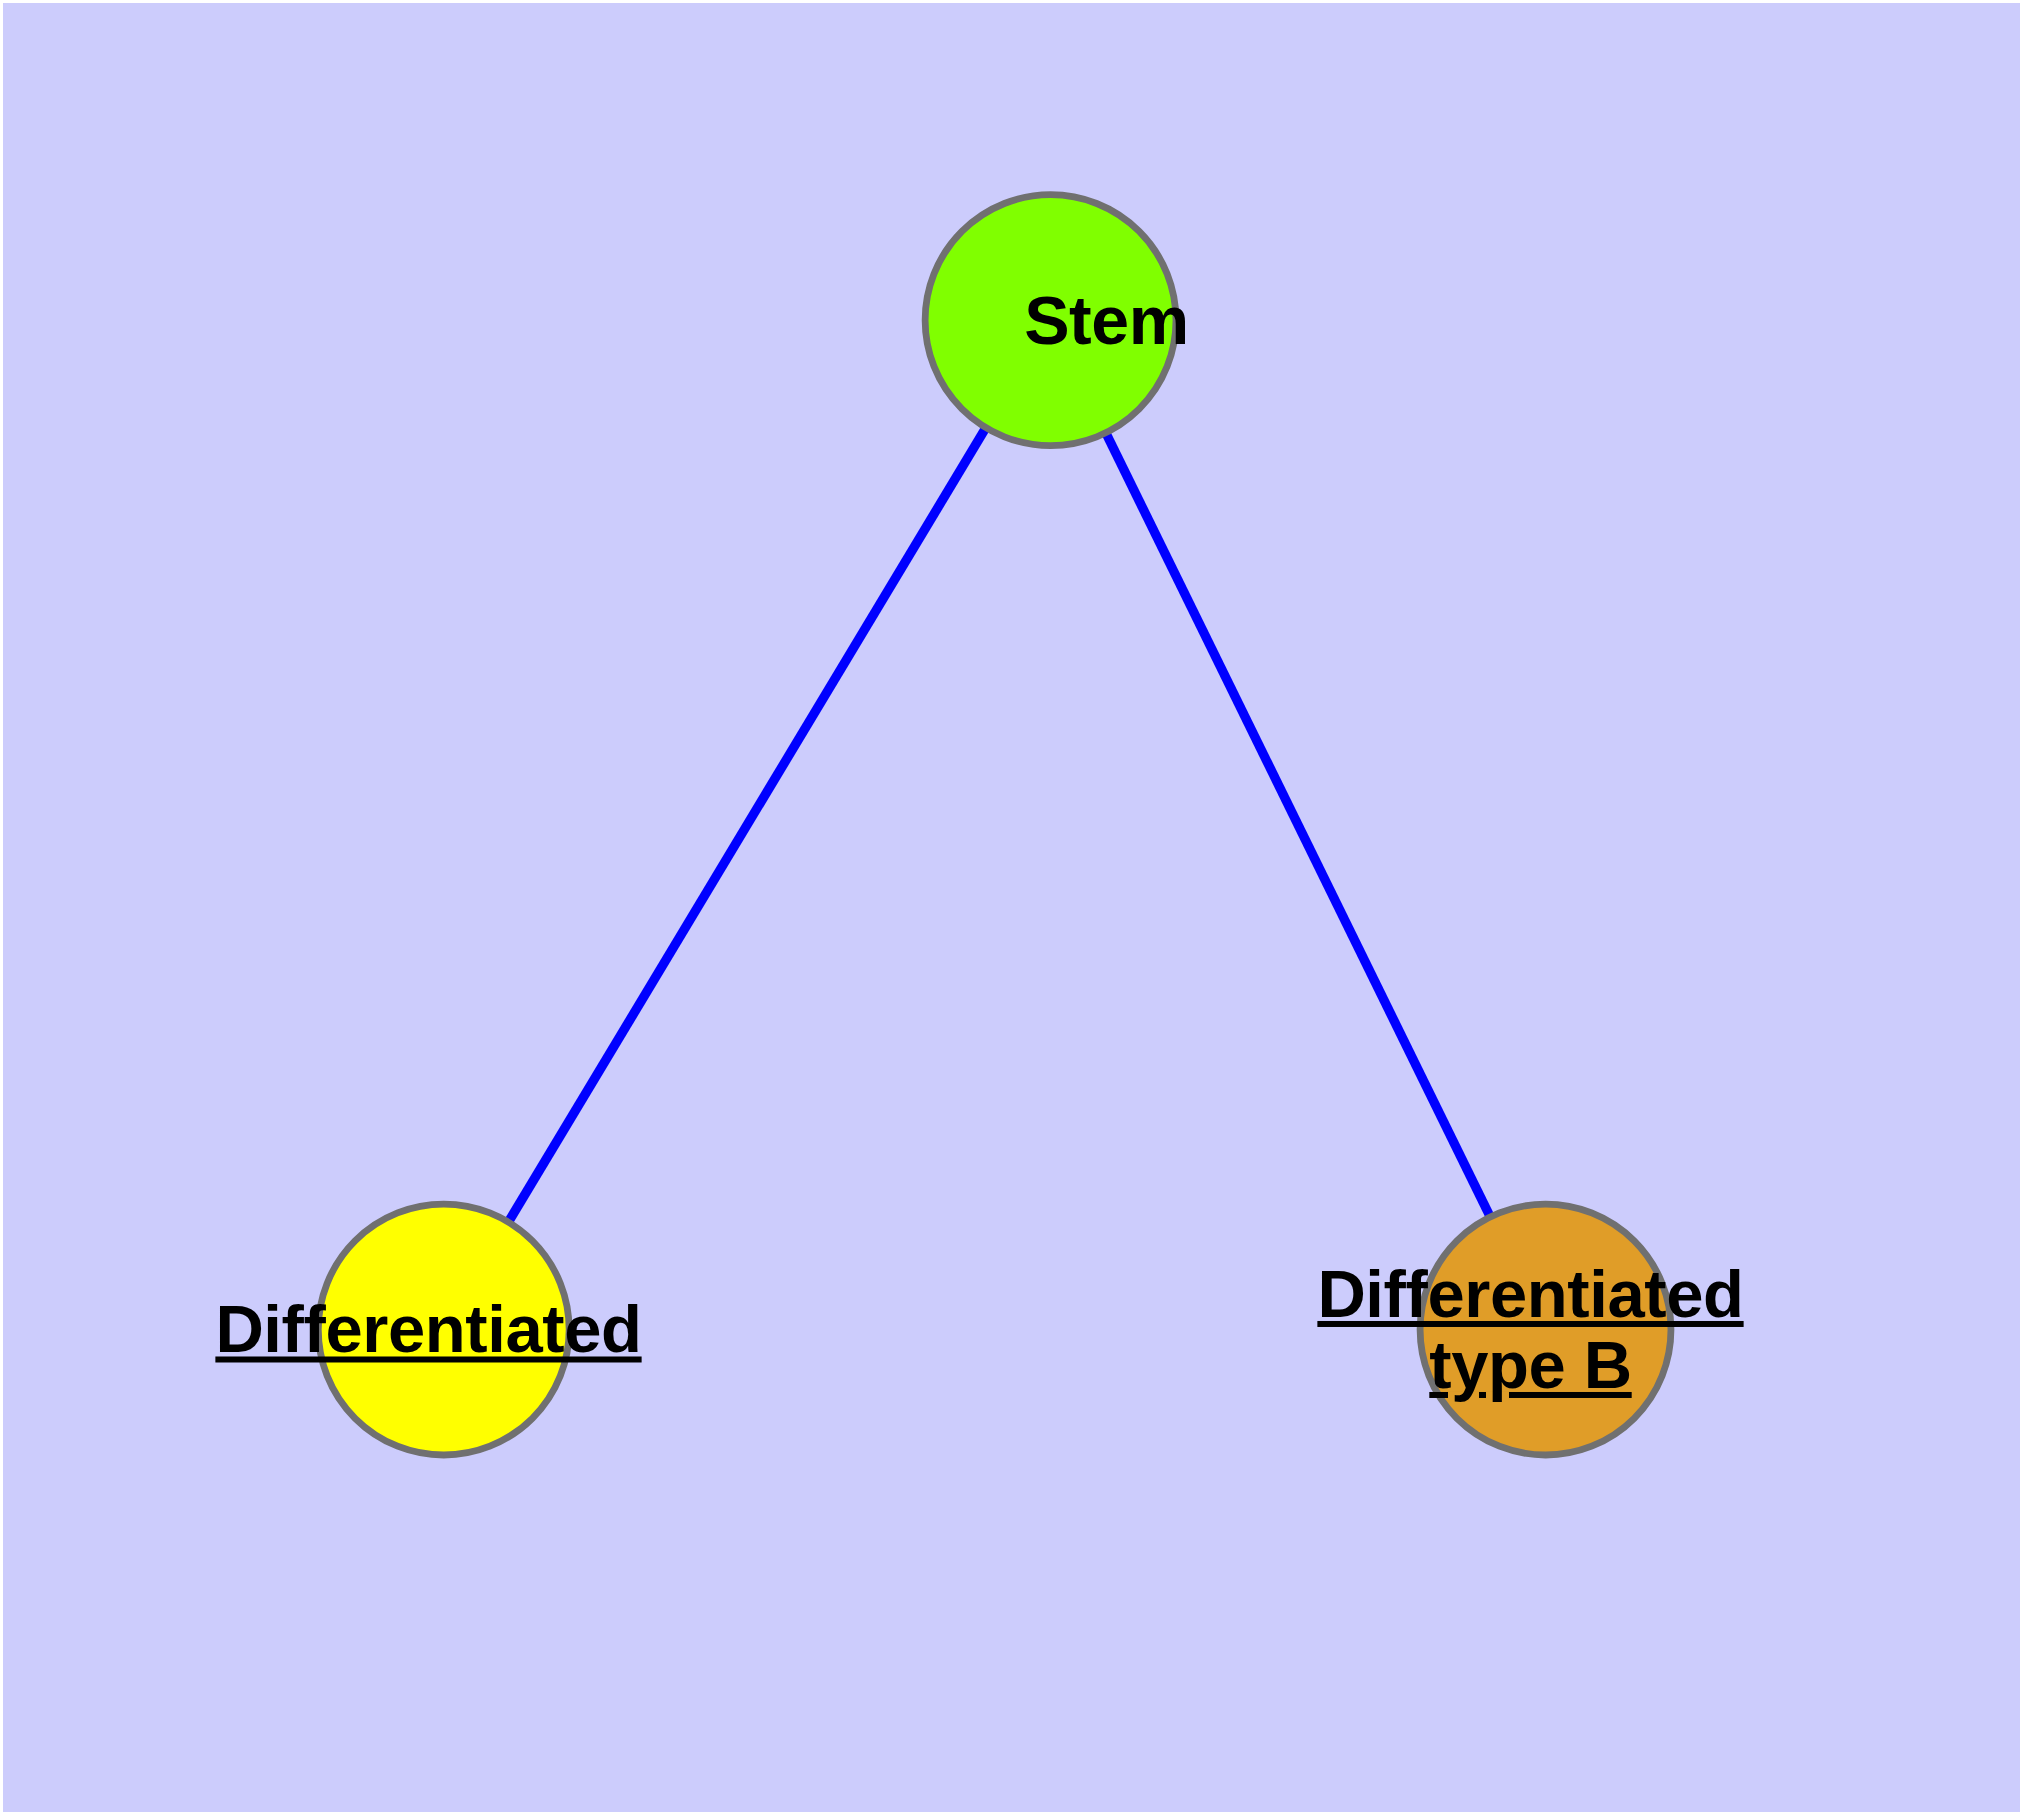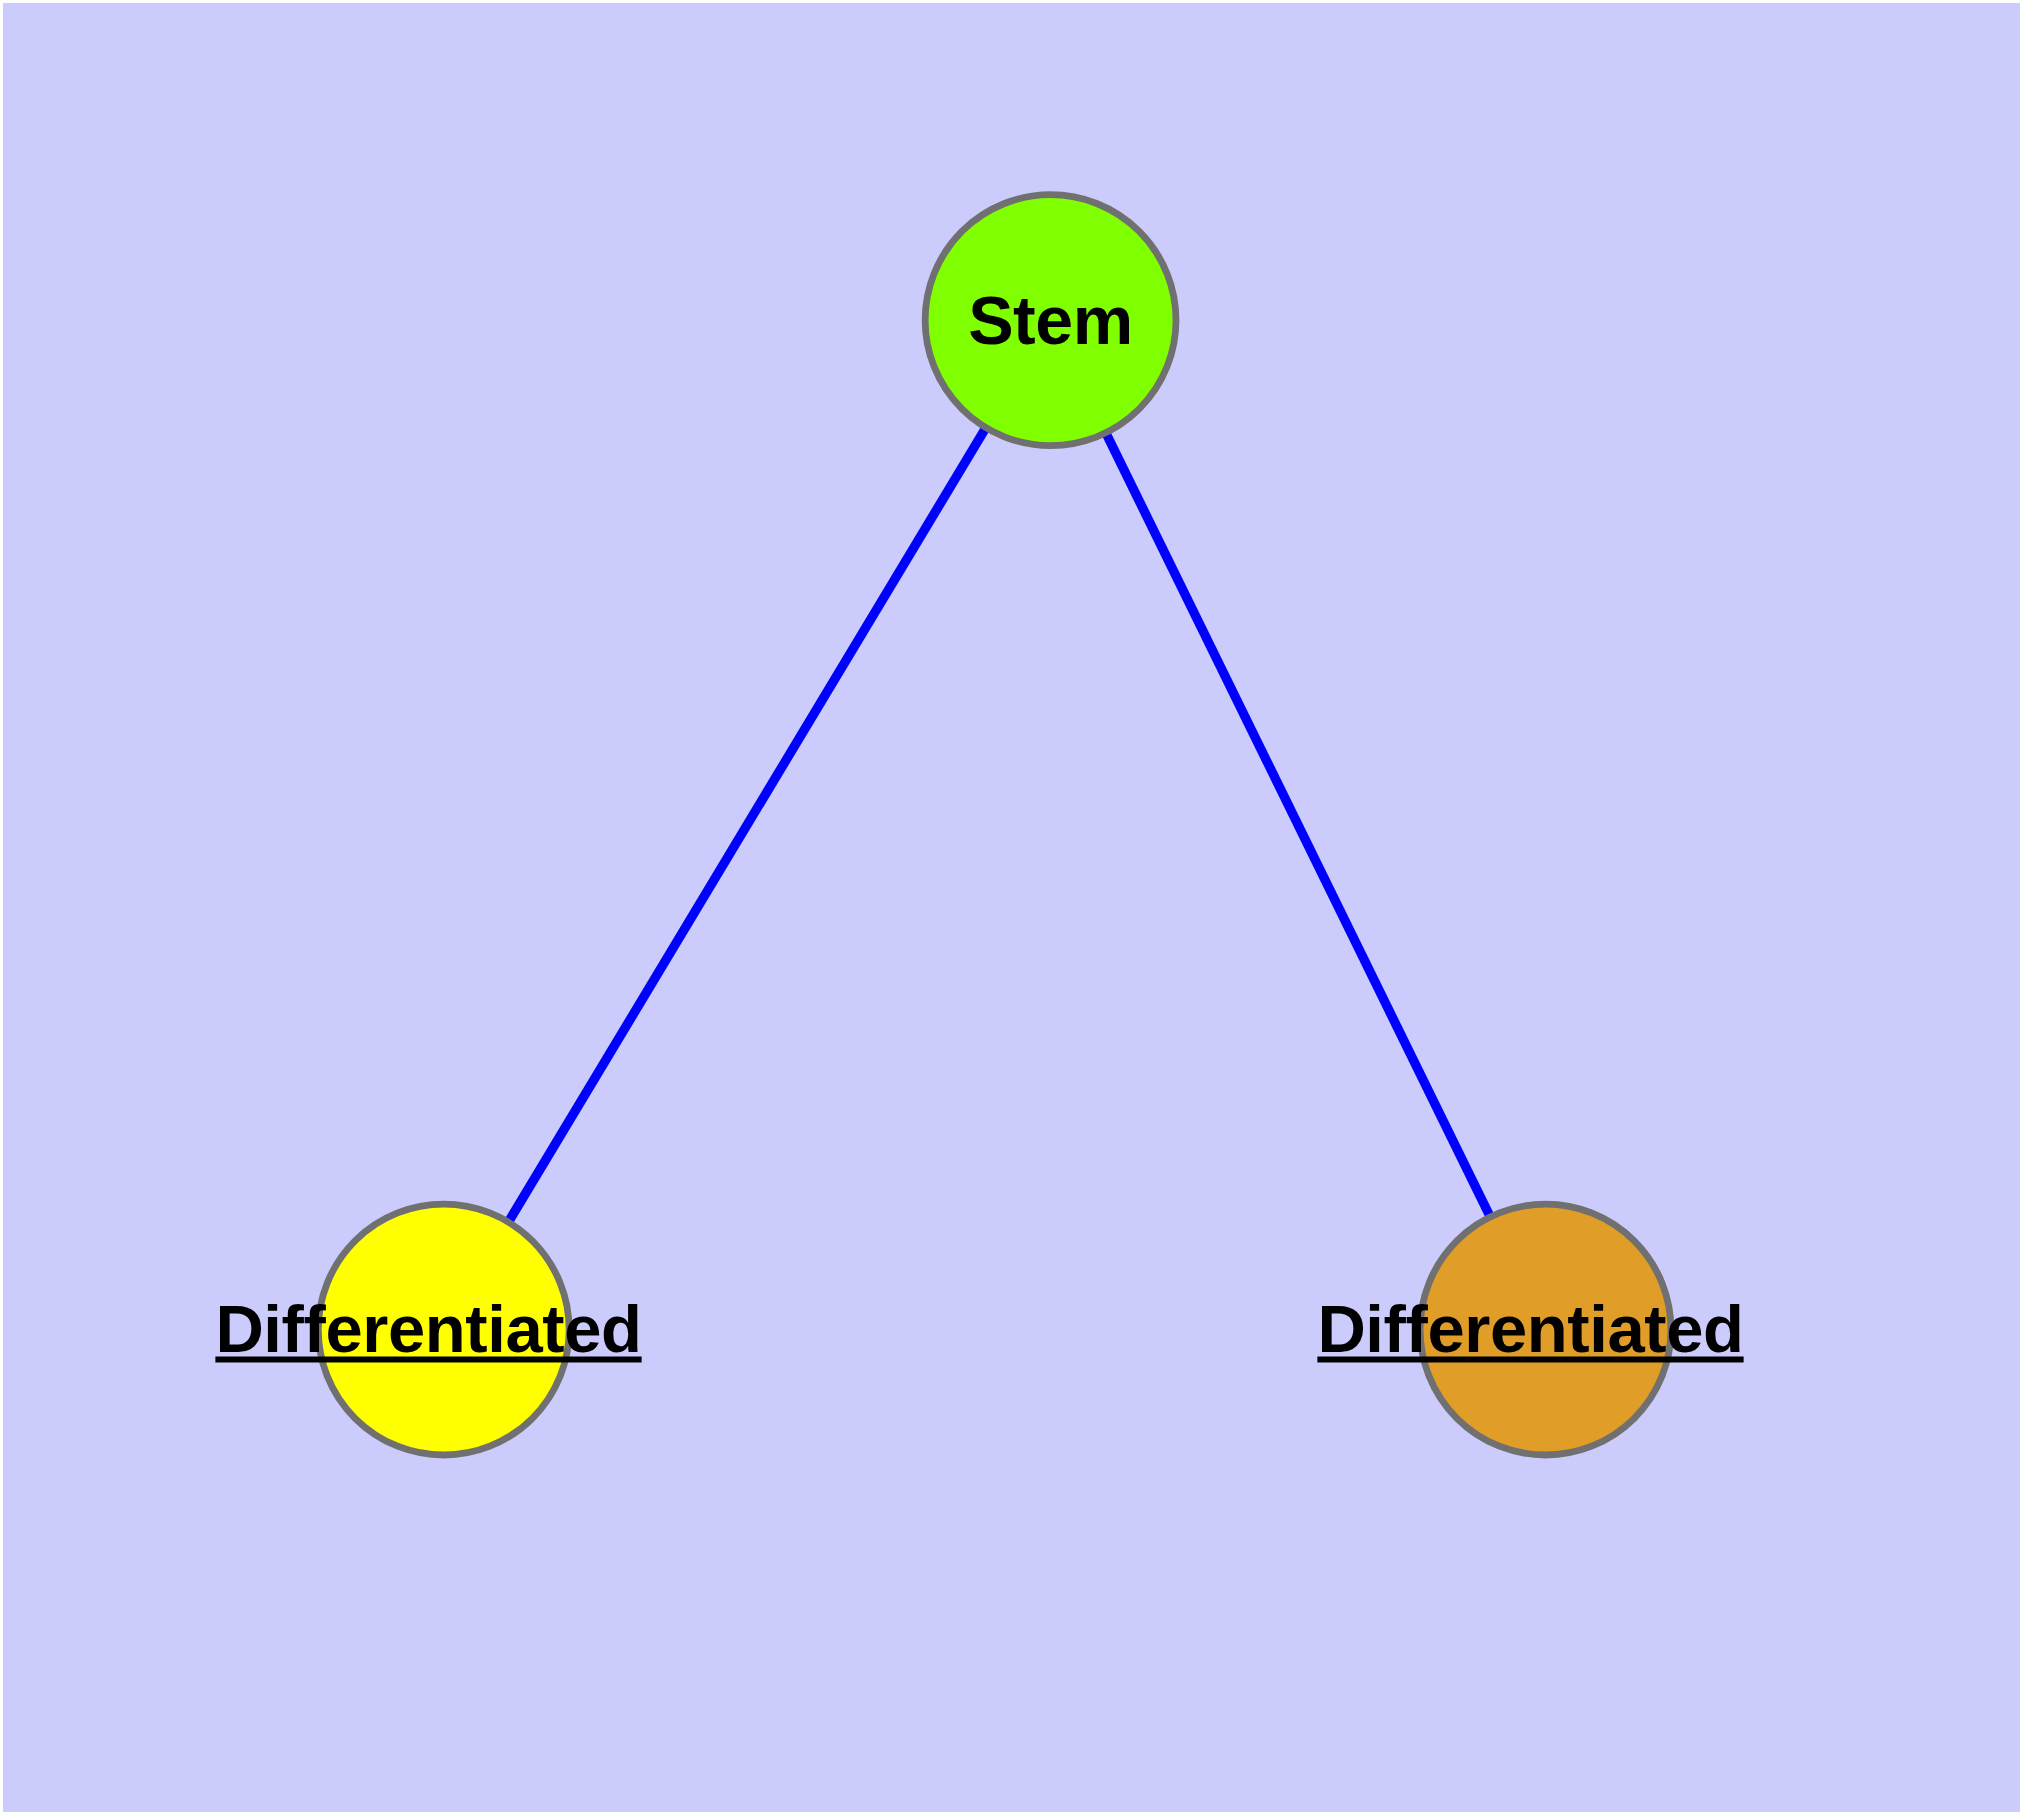--- a/index.html
+++ b/index.html
@@ -64,20 +64,20 @@
           <line x1="1300.2786135953224" y1="505.0887479315567" x2="1755.7213864046776" y2="1433.9112520684432" stroke="#0000ff" stroke-width="11" stroke-linecap="butt"></line>
         </g>
       <g id="nodes-layer">
           <circle cx="1236" cy="374" r="148" fill="#80ff00" stroke="#707070" stroke-width="8"></circle>
           <circle cx="520" cy="1565" r="148" fill="#ffff00" stroke="#707070" stroke-width="8"></circle>
           <circle cx="1820" cy="1565" r="148" fill="#e09d28" stroke="#707070" stroke-width="8"></circle>
         </g>
     </svg>
 
     <div id="labels-layer">
-        <div class="node-label stem" style="left: 1048px; top: 317px;"><span>Stem</span></div>
+        <div class="node-label stem" style="left: 1104px; top: 317px;"><span>Stem</span></div>
         <div class="node-label leaf" style="left: 426px; top: 1326px;"><span>Differentiated</span><br></div>
-        <div class="node-label leaf" style="left: 1528px; top: 1326px;"><span>Differentiated</span><br></div>
+        <div class="node-label leaf" style="left: 1528px; top: 1326px;"><span>Differentiated</span><br><span>type B</span></div>
       </div>
 
   </div>
 </div>
 
 
 </body></html>

